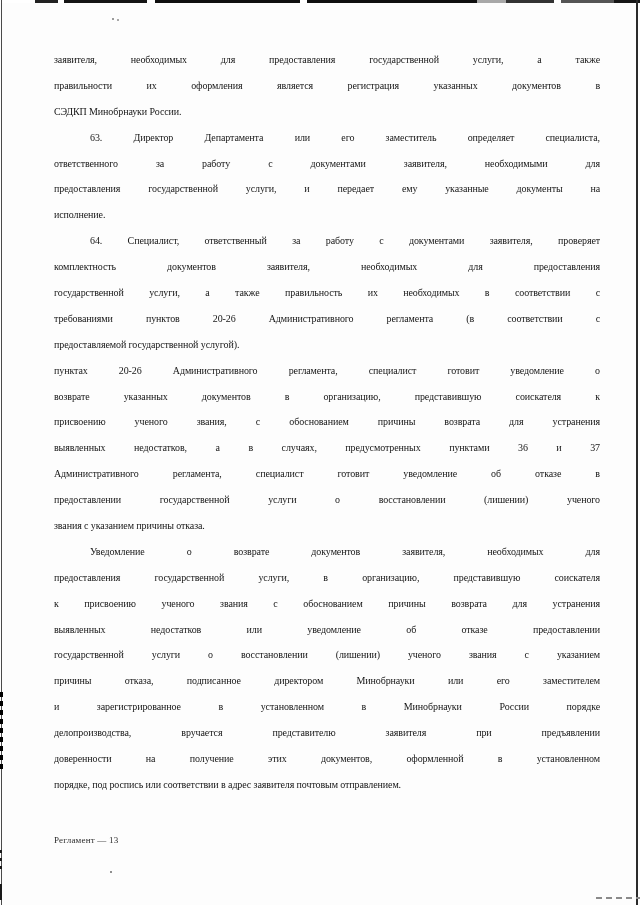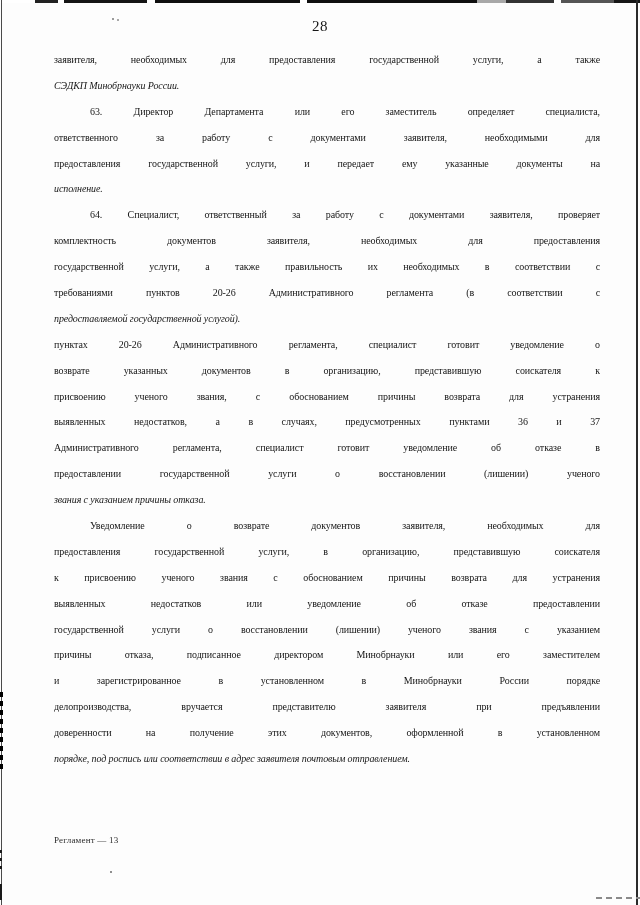--- a/index.html
+++ b/index.html
@@ -37,21 +37,20 @@
     font-size: 10px;
     letter-spacing: -0.1px;
     white-space: normal;
     text-align: justify;
     text-align-last: justify;
     overflow: hidden;
   }
   .line.lastline {
     text-align: left;
     text-align-last: left;
-    font-style: italic;
   }
   .line.indented {
     text-indent: 36px;
   }
   .footer-note {
     position: absolute;
     top: 835px;
     left: 54px;
     font-size: 9px;
     color: #2b2b2b;
@@ -127,24 +126,24 @@
   <div class="top-edge"></div>
   <div class="left-edge-line"></div>
   <div class="left-edge-ticks"></div>
   <div class="left-edge-ticks-2"></div>
   <div class="left-edge-bar"></div>
   <div class="right-edge-line"></div>
   <div class="bottom-right-dashes"></div>
   <div class="speck-top"></div>
   <div class="speck-footer"></div>
 
-  <div class="page-number">28</div>
 
   <div class="body-text">
       <div class="line">заявителя, необходимых для предоставления государственной услуги, а также</div>
+      <div class="line">правильности их оформления является регистрация указанных документов в</div>
       <div class="line lastline">СЭДКП Минобрнауки России.</div>
       <div class="line indented">63. Директор Департамента или его заместитель определяет специалиста,</div>
       <div class="line">ответственного за работу с документами заявителя, необходимыми для</div>
       <div class="line">предоставления государственной услуги, и передает ему указанные документы на</div>
       <div class="line lastline">исполнение.</div>
       <div class="line indented">64. Специалист, ответственный за работу с документами заявителя, проверяет</div>
       <div class="line">комплектность документов заявителя, необходимых для предоставления</div>
       <div class="line">государственной услуги, а также правильность их необходимых в соответствии с</div>
       <div class="line">требованиями пунктов 20-26 Административного регламента (в соответствии с</div>
       <div class="line lastline">предоставляемой государственной услугой).</div>

